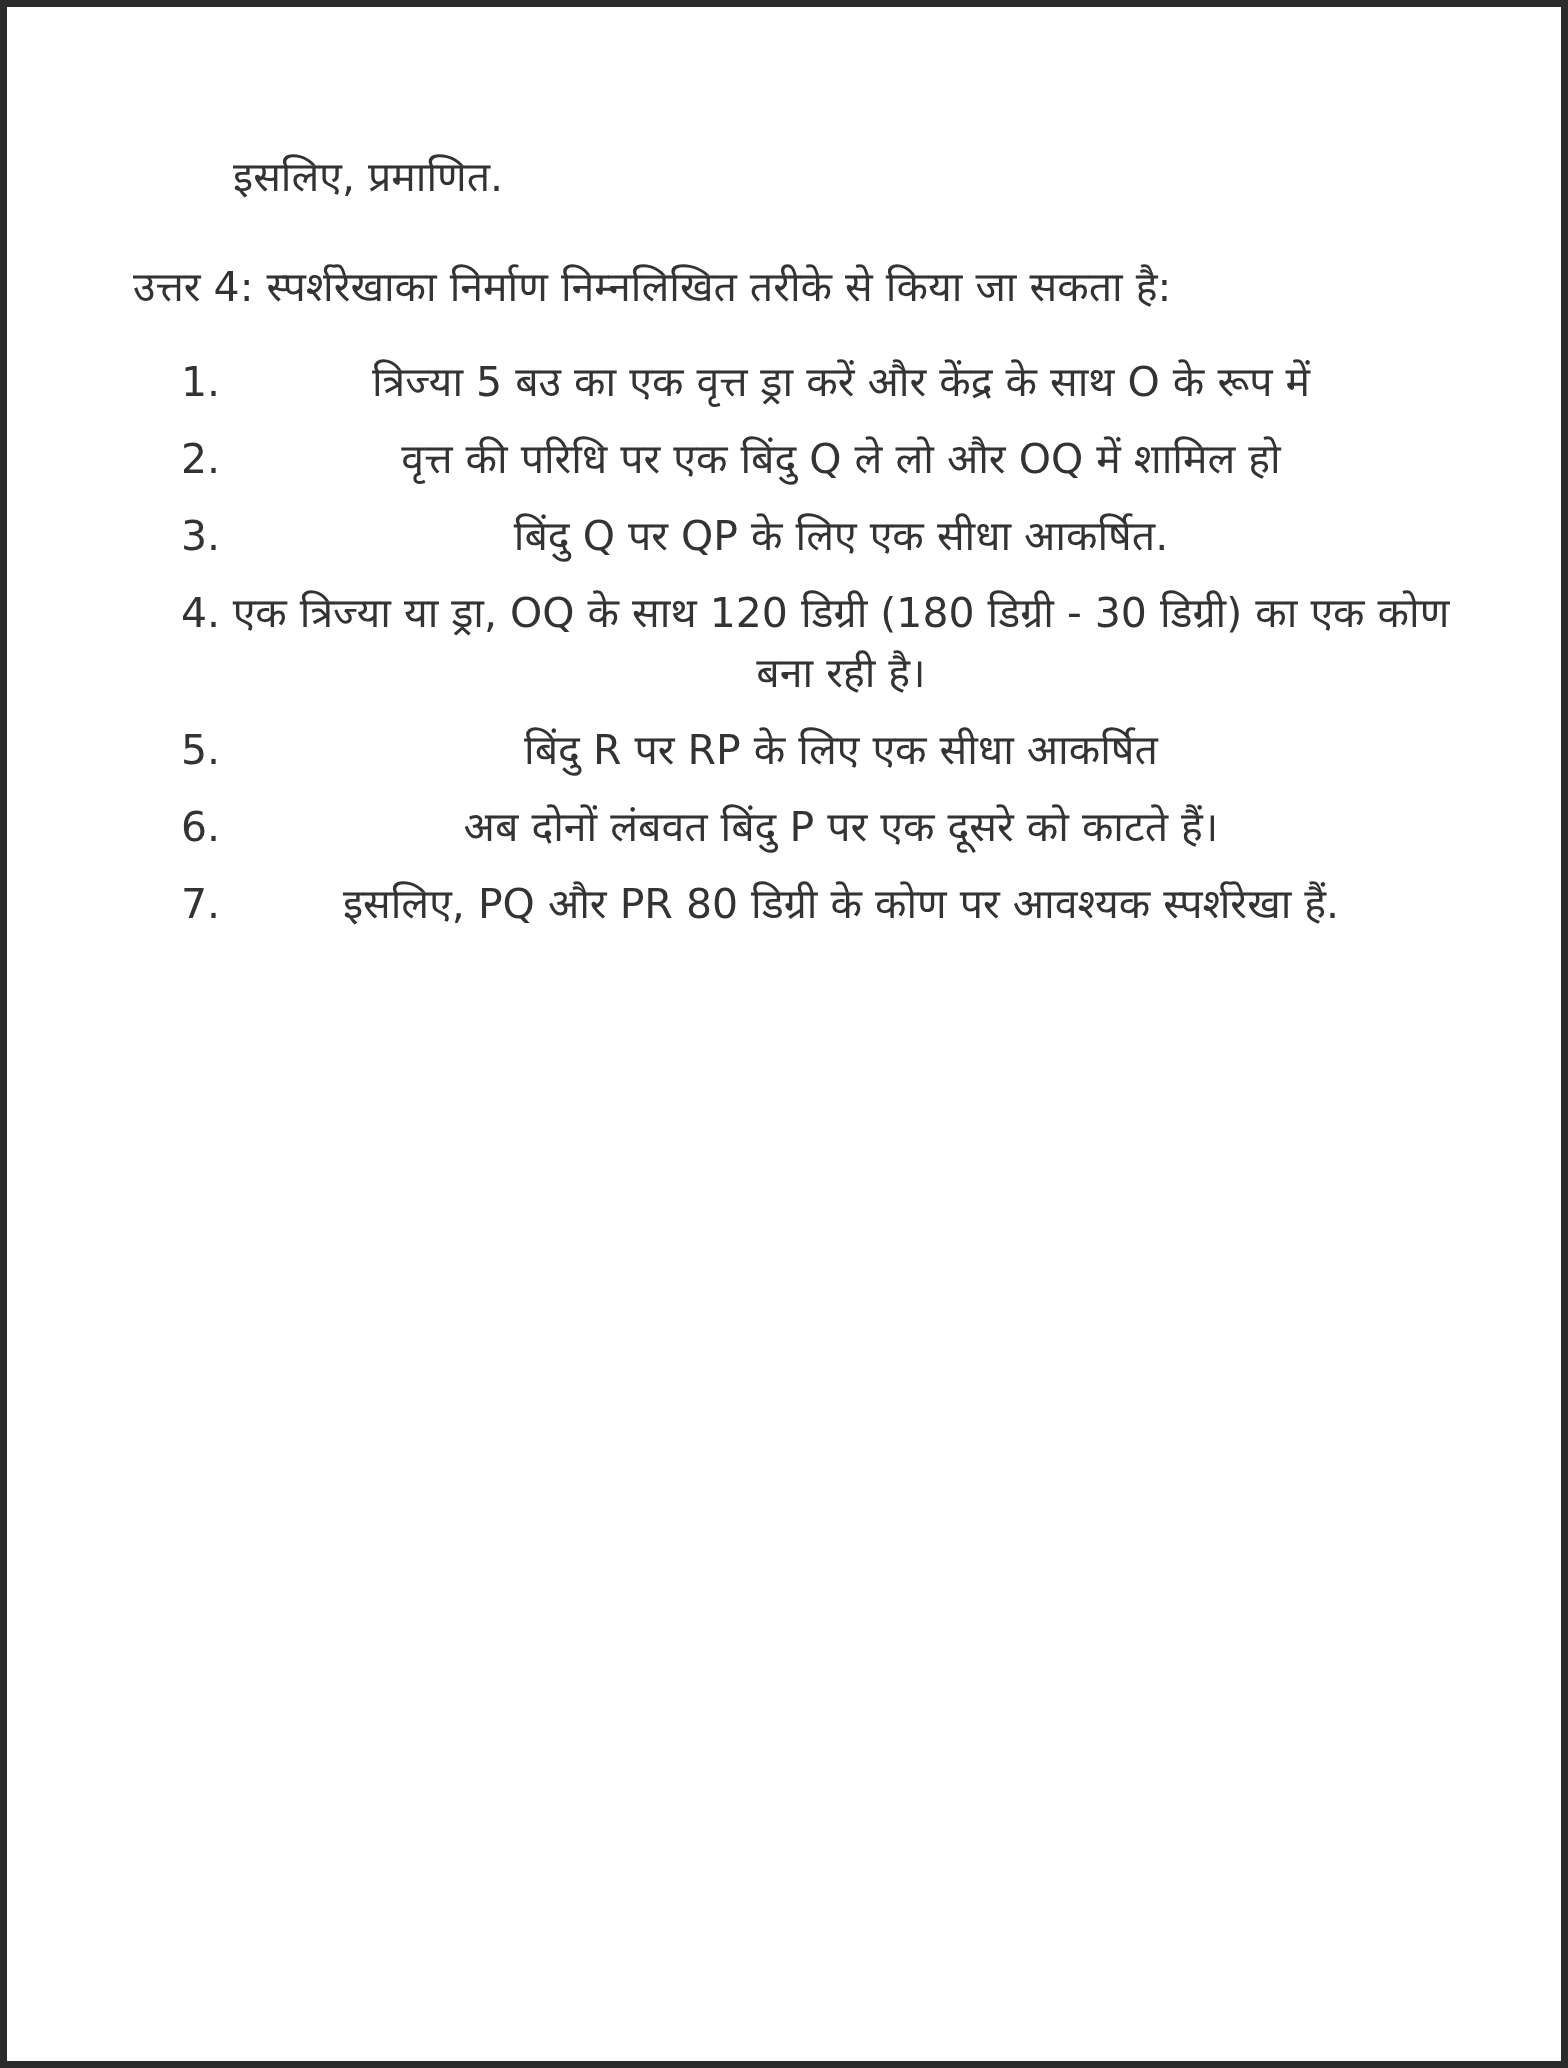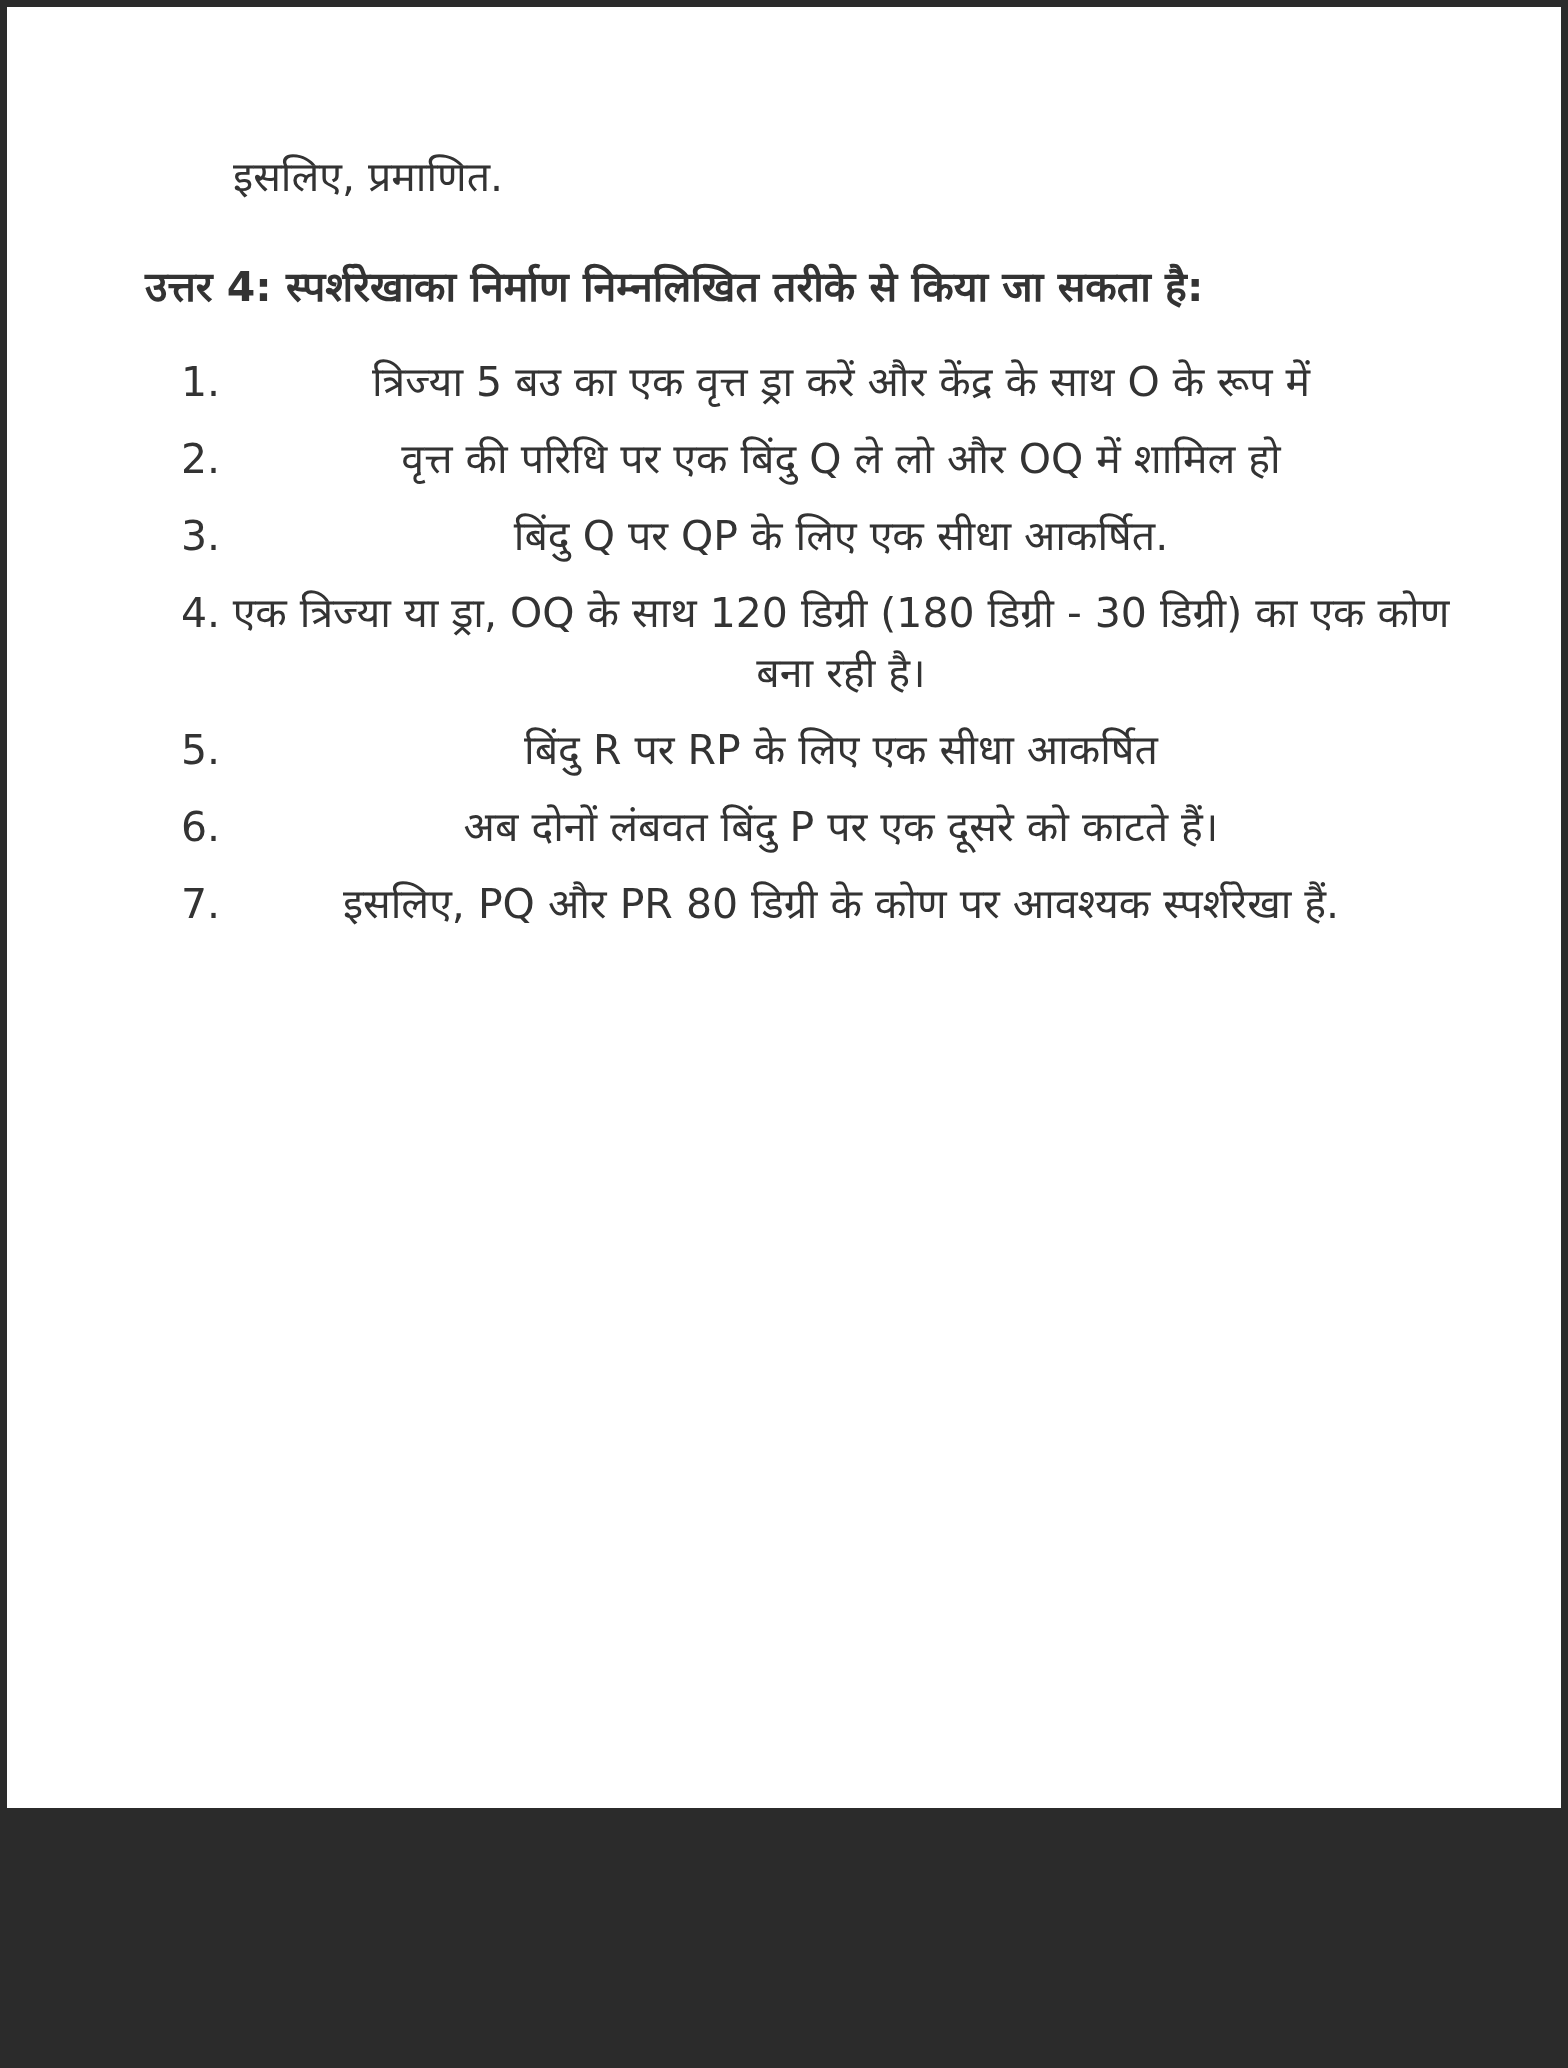--- a/index.html
+++ b/index.html
@@ -11,39 +11,38 @@
       width: 1568px;
       height: 2068px;
       position: relative;
       overflow: hidden;
     }
     .page {
       position: absolute;
       left: 7px;
       top: 7px;
       width: 1554px;
-      height: 1801px;
+      height: 2054px;
       background: #ffffff;
       color: #333333;
       font-family: "DejaVu Sans", "Liberation Sans", sans-serif;
       font-size: 41px;
       line-height: 60px;
     }
     .conclusion {
       position: absolute;
       left: 226px;
       top: 140px;
       white-space: nowrap;
     }
     .answer-heading {
       position: absolute;
-      left: 138px;
+      left: 126px;
       top: 250px;
       white-space: nowrap;
-      font-weight: bold;
     }
     .steps {
       position: absolute;
       left: 174px;
       top: 345px;
       width: 1270px;
       margin: 0;
       padding: 0;
       list-style: none;
     }

